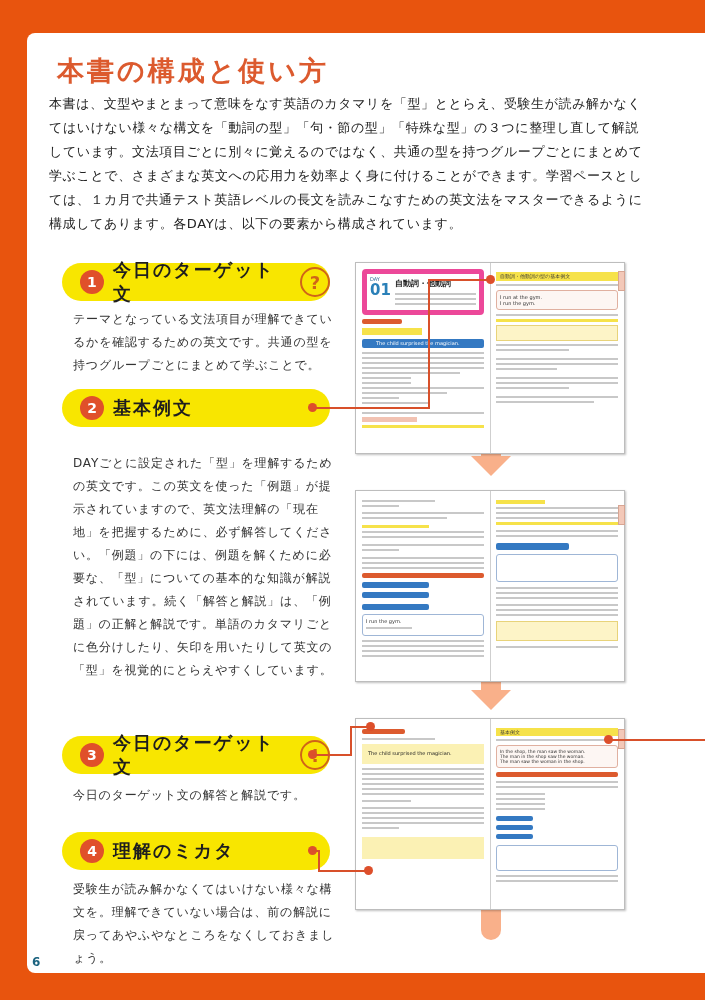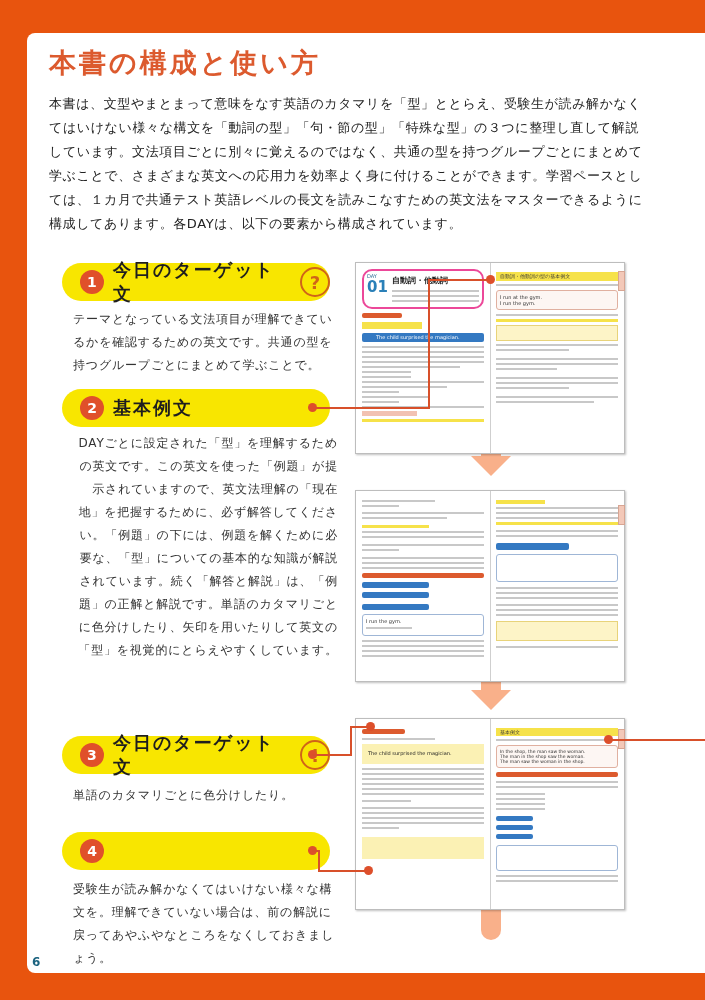--- a/index.html
+++ b/index.html
@@ -1,18 +1,18 @@
 <!DOCTYPE html>
 <html><head>
 <meta charset="utf-8">
 <style>
   html,body{margin:0;padding:0;}
   body{width:705px;height:1000px;background:#e8540e;position:relative;overflow:hidden;font-family:"DejaVu Sans",sans-serif;}
   .panel{position:absolute;left:27px;top:33px;width:700px;height:940px;background:#fff;border-radius:8px 0 0 8px;}
-  .title{position:absolute;left:49px;top:45px;font-size:27px;font-weight:bold;color:#dc5a2e;letter-spacing:3px;margin:0;}
+  .title{position:absolute;left:49px;top:45px;font-size:27px;font-weight:bold;color:#dc5a2e;letter-spacing:3px;margin:8px;}
   .intro{position:absolute;left:49px;top:92px;width:600px;font-size:13px;line-height:24px;color:#222;margin:0;letter-spacing:0.6px;}
   .badge{position:absolute;left:62px;height:38px;background:#f8e600;border-radius:20px;display:flex;align-items:center;padding-left:18px;}
   .badge .num{width:24px;height:24px;border-radius:50%;background:#e0502a;color:#fff;font-weight:bold;font-size:14px;display:flex;align-items:center;justify-content:center;margin-right:9px;}
   .badge .label{font-size:18px;font-weight:bold;color:#1e1e1e;letter-spacing:2px;}
   .badge .ic{width:26px;height:26px;border:2px solid #d06418;border-radius:50%;color:#d06418;font-weight:bold;font-size:18px;display:flex;align-items:center;justify-content:center;margin-left:6px;}
   .desc{position:absolute;left:73px;width:265px;font-size:12px;line-height:23px;color:#333;letter-spacing:0.8px;margin:0;}
   .dot{position:absolute;width:9px;height:9px;background:#dd4f2b;border-radius:50%;}
   .ln{position:absolute;background:#d8502a;}
   .spread{position:absolute;left:355px;width:268px;background:#fff;border:1px solid #bdbdbd;box-shadow:1px 1px 2px rgba(0,0,0,0.25);}
   .spread .gutter{position:absolute;left:134px;top:0;bottom:0;width:1px;background:#cfcfcf;}
@@ -41,44 +41,45 @@
   <span class="num">1</span>
   <span class="label">今日のターゲット文</span>
   <span class="ic">?</span>
 </div>
 <p class="desc" style="top:308px;">テーマとなっている文法項目が理解できているかを確認するための英文です。共通の型を持つグループごとにまとめて学ぶことで。</p>
 
 <div class="badge" style="top:389px;width:250px;">
   <span class="num">2</span>
   <span class="label">基本例文</span>
 </div>
-<p class="desc" style="top:432px;text-align:right;">DAYごとに設定された「型」を理解するための英文です。この英文を使った「例題」が提示されていますので、英文法理解の「現在地」を把握するために、必ず解答してください。「例題」の下には、例題を解くために必要な、「型」についての基本的な知識が解説されています。続く「解答と解説」は、「例題」の正解と解説です。単語のカタマリごとに色分けしたり、矢印を用いたりして英文の「型」を視覚的にとらえやすくしています。</p>
+<p class="desc" style="top:452px;">DAYごとに設定された「型」を理解するための英文です。この英文を使った「例題」が提示されていますので、英文法理解の「現在地」を把握するために、必ず解答してください。「例題」の下には、例題を解くために必要な、「型」についての基本的な知識が解説されています。続く「解答と解説」は、「例題」の正解と解説です。単語のカタマリごとに色分けしたり、矢印を用いたりして英文の「型」を視覚的にとらえやすくしています。</p>
 
 <div class="badge" style="top:736px;width:250px;">
   <span class="num">3</span>
   <span class="label">今日のターゲット文</span>
   <span class="ic">!</span>
 </div>
-<p class="desc" style="top:784px;">単語のカタマリごとに色分けしたり。</p>
+<p class="desc" style="top:784px;">今日のターゲット文の解答と解説です。</p>
 
 <div class="badge" style="top:832px;width:250px;">
   <span class="num">4</span>
+  <span class="label">理解のミカタ</span>
 </div>
 <p class="desc" style="top:878px;">受験生が読み解かなくてはいけない様々な構文を。理解できていない場合は、前の解説に戻ってあやふやなところをなくしておきましょう。</p>
 
 <div class="stem" style="top:432px;height:24px;"></div>
 <div class="arrow" style="top:456px;"></div>
 <div class="stem" style="top:660px;height:30px;"></div>
 <div class="arrow" style="top:690px;"></div>
 <div class="stem" style="top:895px;height:45px;border-radius:10px;"></div>
 
 <div class="spread" style="top:262px;height:190px;">
   <div class="gutter"></div>
   <div class="pg l">
-    <div style="border:2px solid #ec4899;border-radius:10px;height:36px;position:relative;">
+    <div style="border:5px solid #ec4899;border-radius:4px;height:36px;position:relative;">
       <div style="position:absolute;left:3px;top:2px;font-size:5px;color:#2a6a94;">DAY</div>
       <div style="position:absolute;left:3px;top:7px;font-size:15px;font-weight:bold;color:#2a80b8;">01</div>
       <div style="position:absolute;left:28px;top:4px;font-size:8px;font-weight:bold;color:#222;">自動詞・他動詞</div>
       <div style="position:absolute;left:28px;top:16px;right:3px;">
           <div class="tl"></div>
           <div class="tl"></div>
           <div class="tl"></div>
         </div>
     </div>
     <div class="obar" style="width:40px;"></div>

